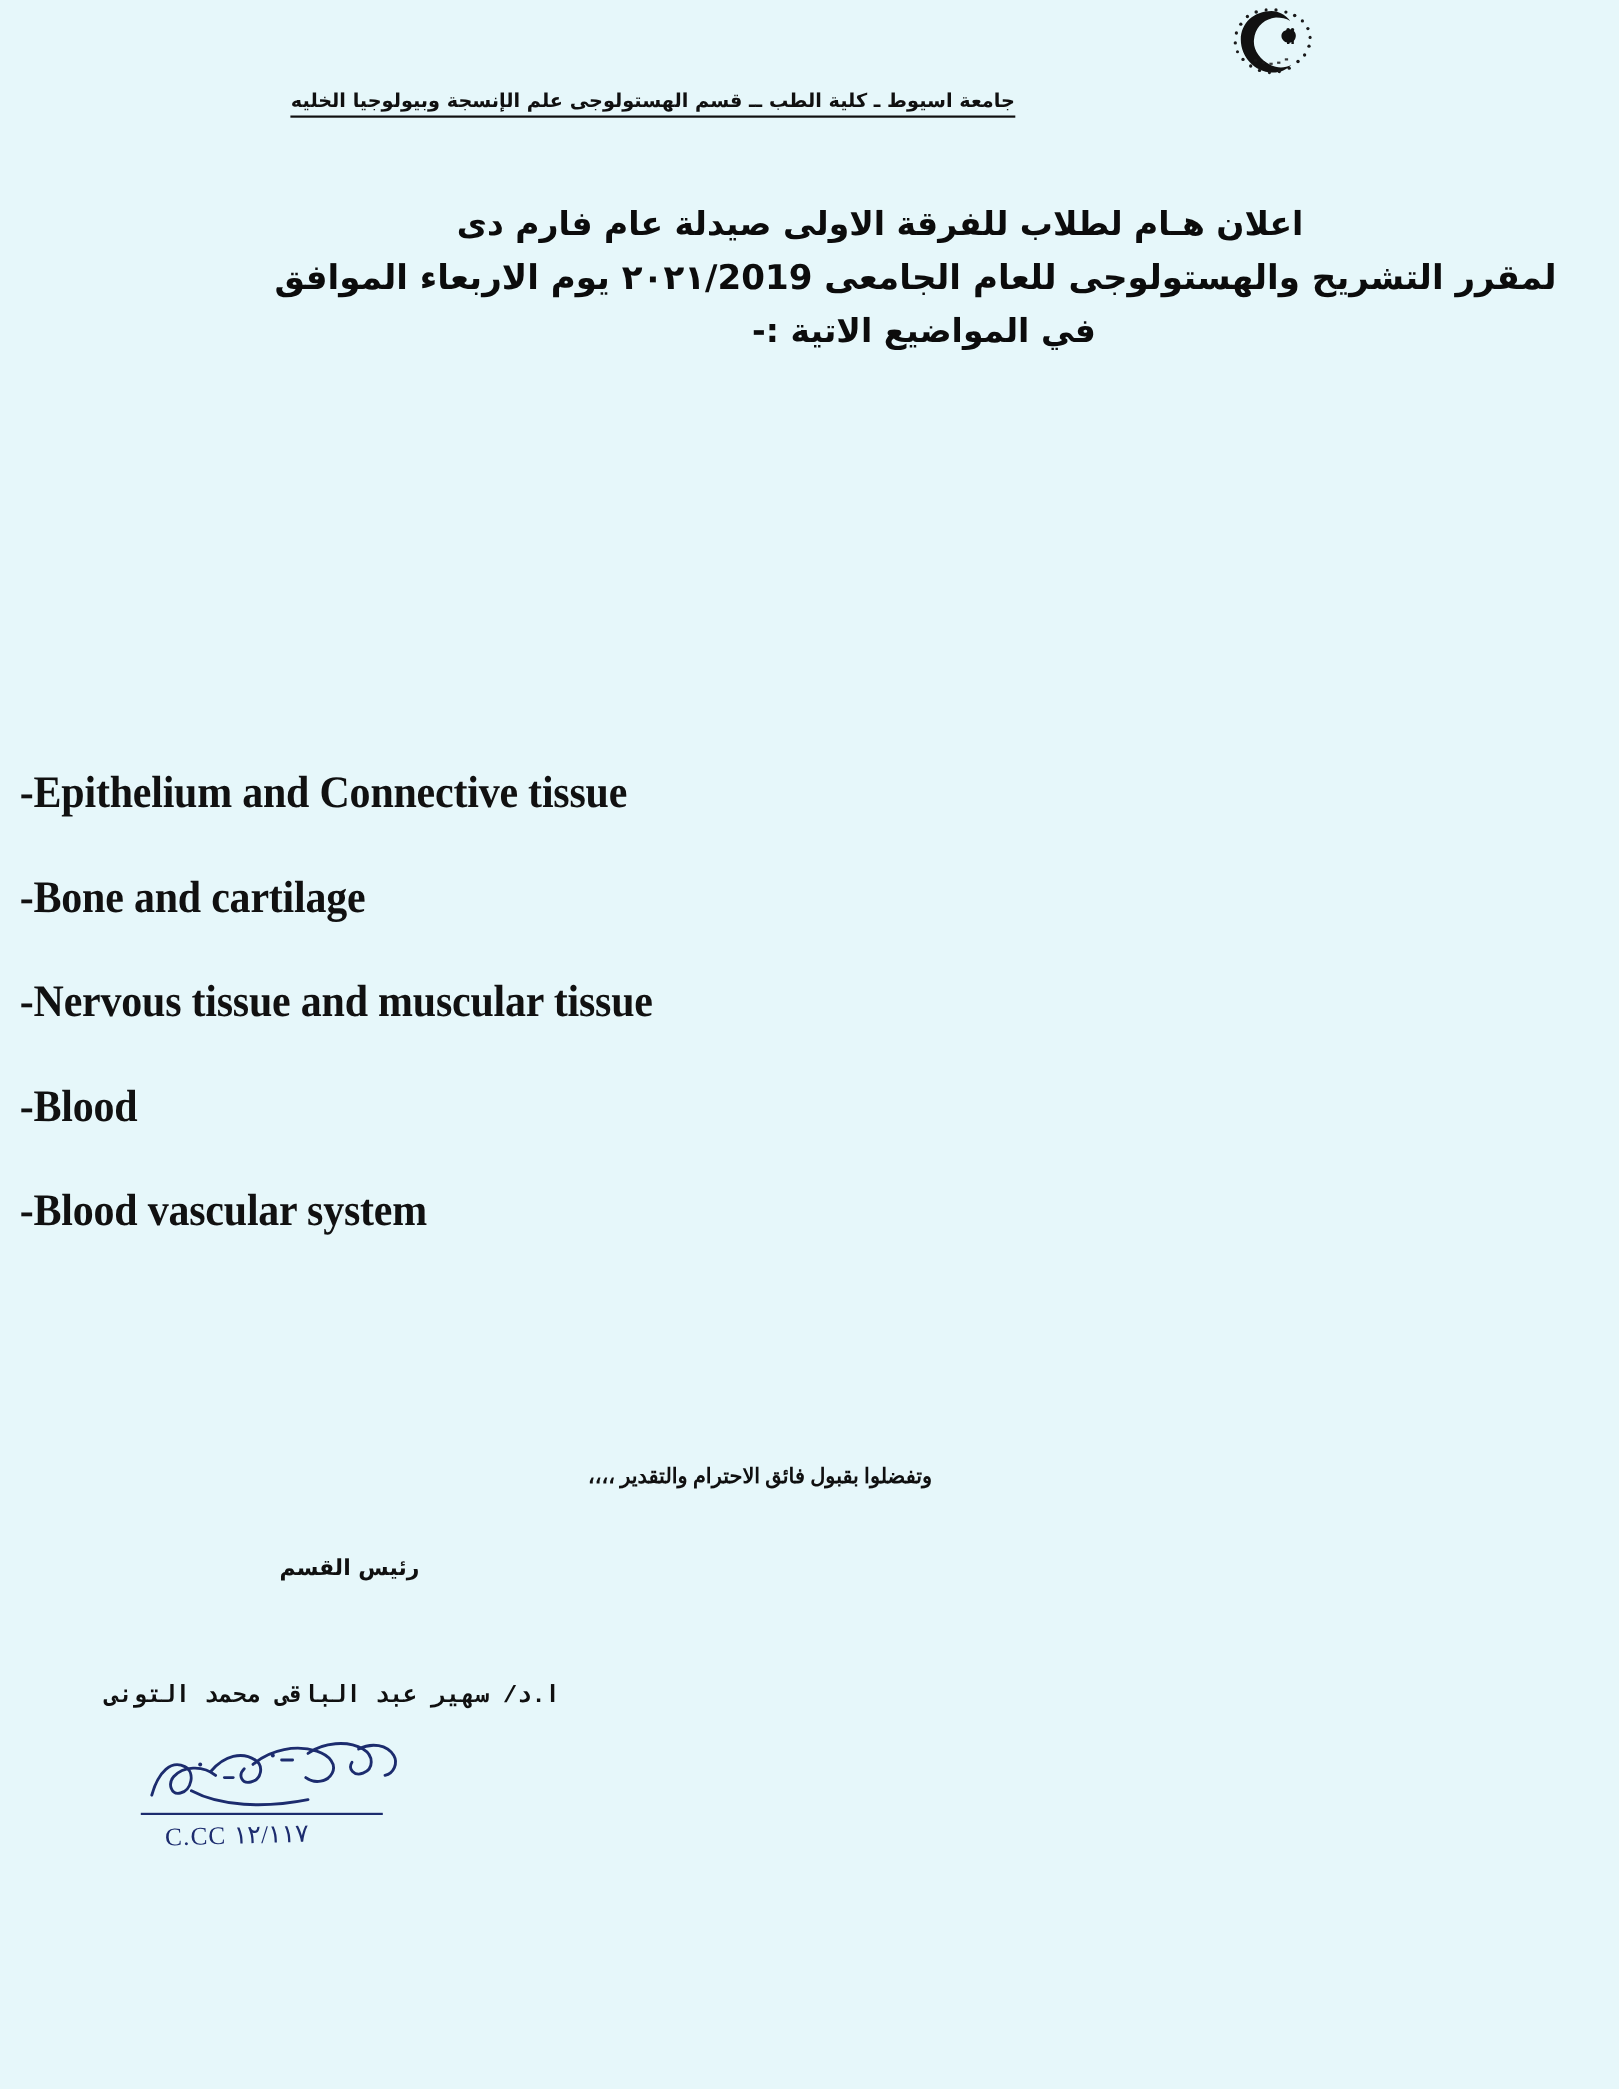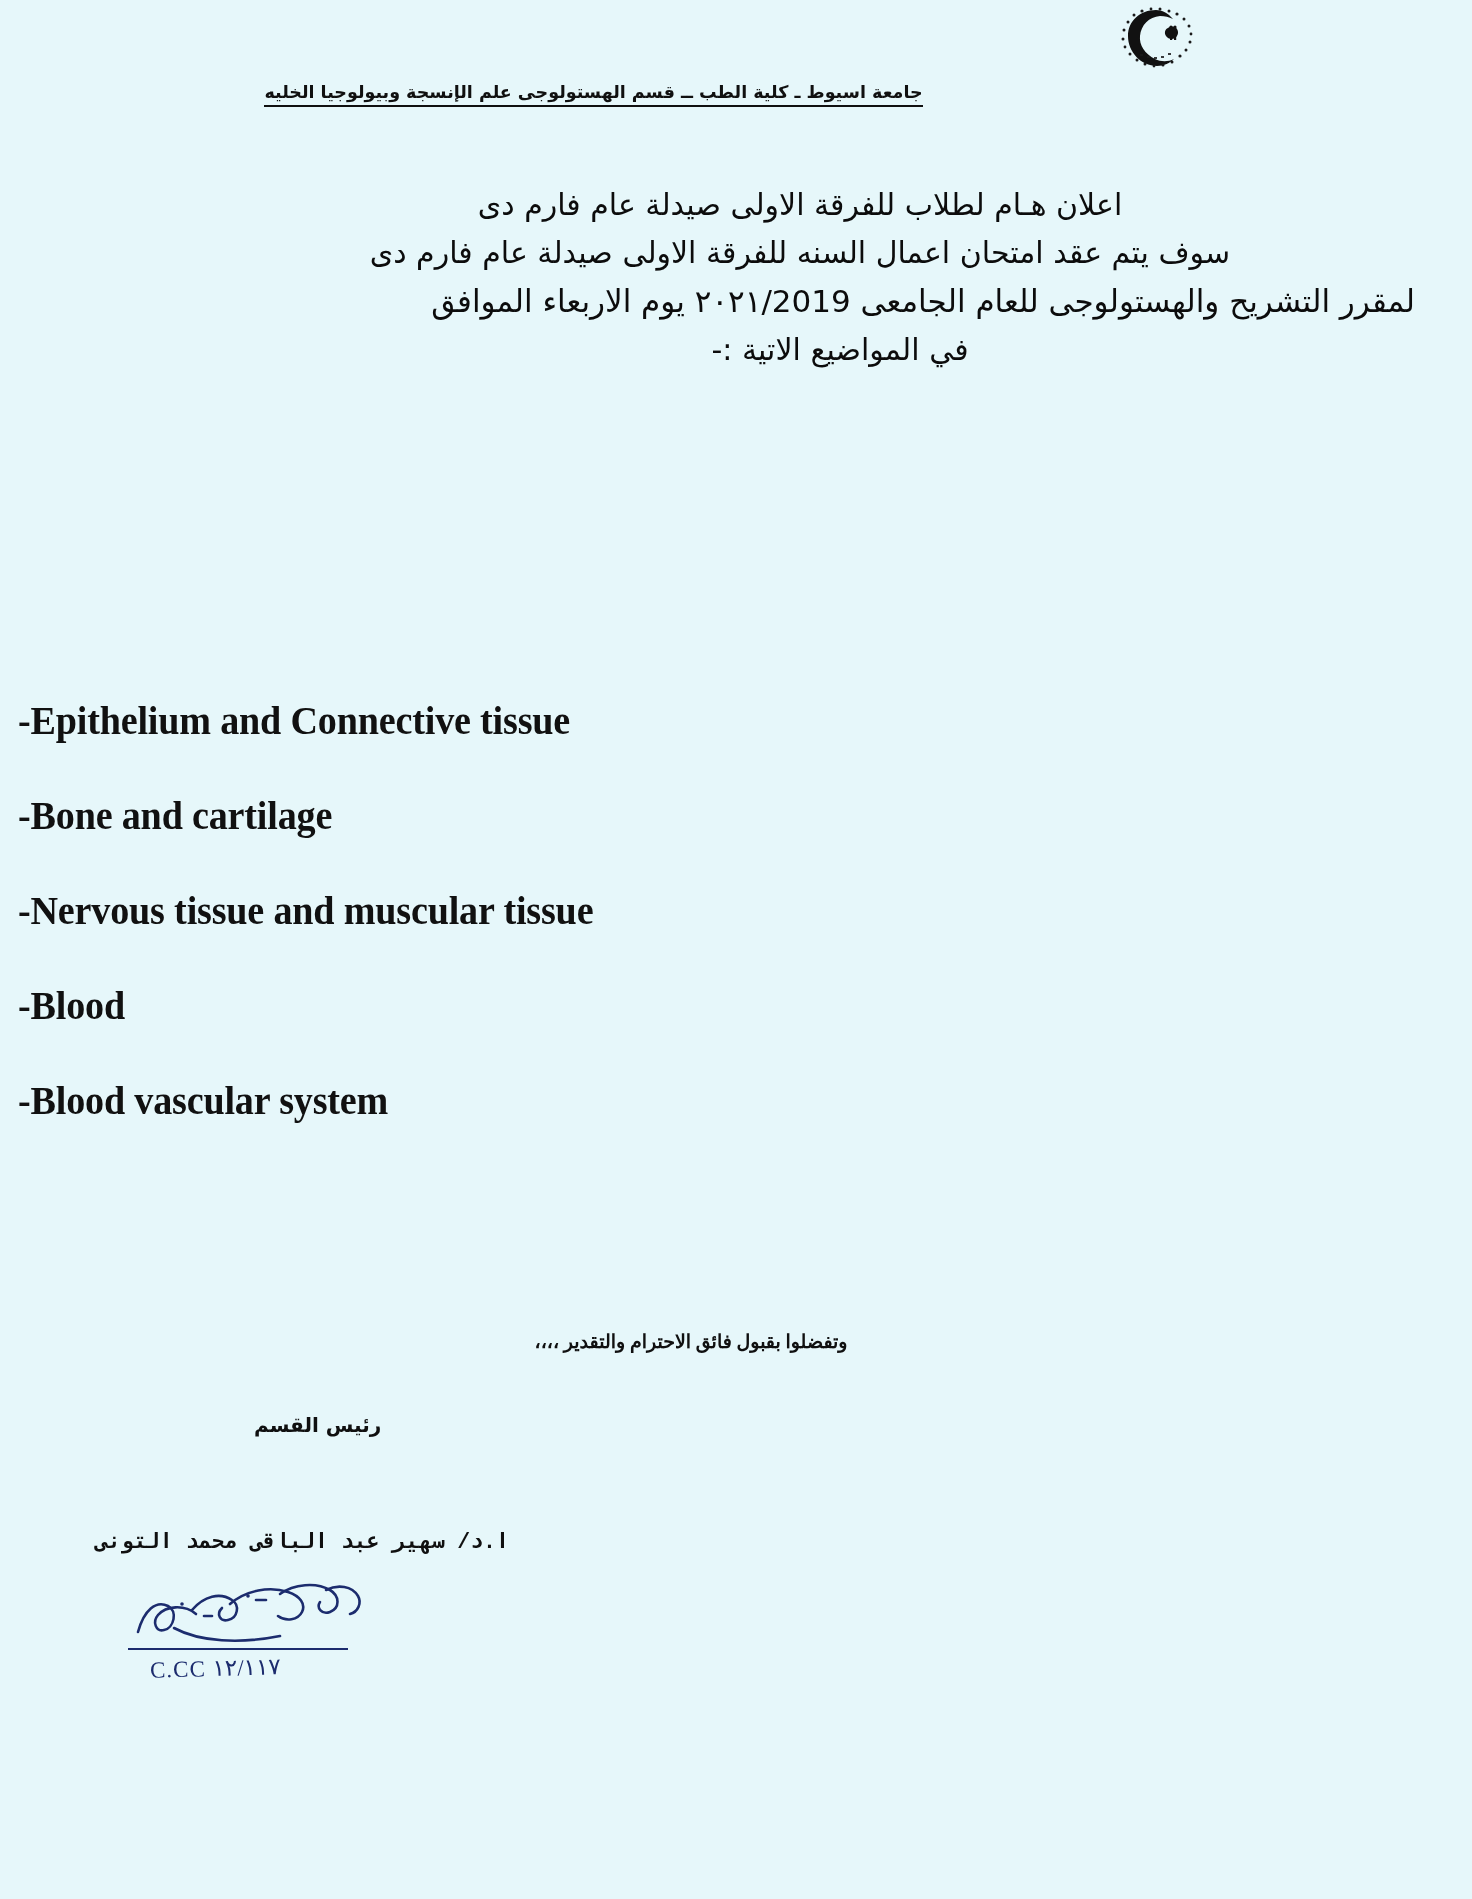--- a/index.html
+++ b/index.html
@@ -65,21 +65,21 @@
 
   
   .arabic-body {
     position: absolute;
     top: 190px;
     left: 55px;
     width: 1360px;
     direction: rtl;
     text-align: right;
     font-family: "DejaVu Sans", sans-serif;
-    font-weight: normal;
+    font-weight: bold;
     color: #0c0c0c;
   }
 
   .ar-line {
     direction: rtl;
     font-size: 30px;
     line-height: 1.0;
     margin: 0 0 18px 0;
     white-space: nowrap;
   }
@@ -232,21 +232,20 @@
       </svg>
     </div>
 
     <div class="dept-line-wrap">
       <span class="dept-line">جامعة اسيوط ـ كلية الطب ــ قسم الهستولوجى علم الإنسجة وبيولوجيا الخليه</span>
     </div>
   </div>
 
   <div class="arabic-body">
     <p class="ar-line center-ish">اعلان هـام لطلاب للفرقة الاولى صيدلة عام فارم دى</p>
-    <p class="ar-line center-ish">سوف يتم عقد امتحان اعمال السنه للفرقة الاولى صيدلة عام فارم دى</p>
     <p class="ar-line wide">لمقرر التشريح والهستولوجى للعام الجامعى ٢٠٢١/2019 يوم الاربعاء الموافق</p>
     <p class="ar-line tail">في المواضيع الاتية :-</p>
   </div>
 
   <div class="topic-list">
     <p class="topic">-Epithelium and Connective tissue</p>
     <p class="topic">-Bone and cartilage</p>
     <p class="topic">-Nervous tissue and muscular tissue</p>
     <p class="topic">-Blood</p>
     <p class="topic">-Blood vascular system</p>

